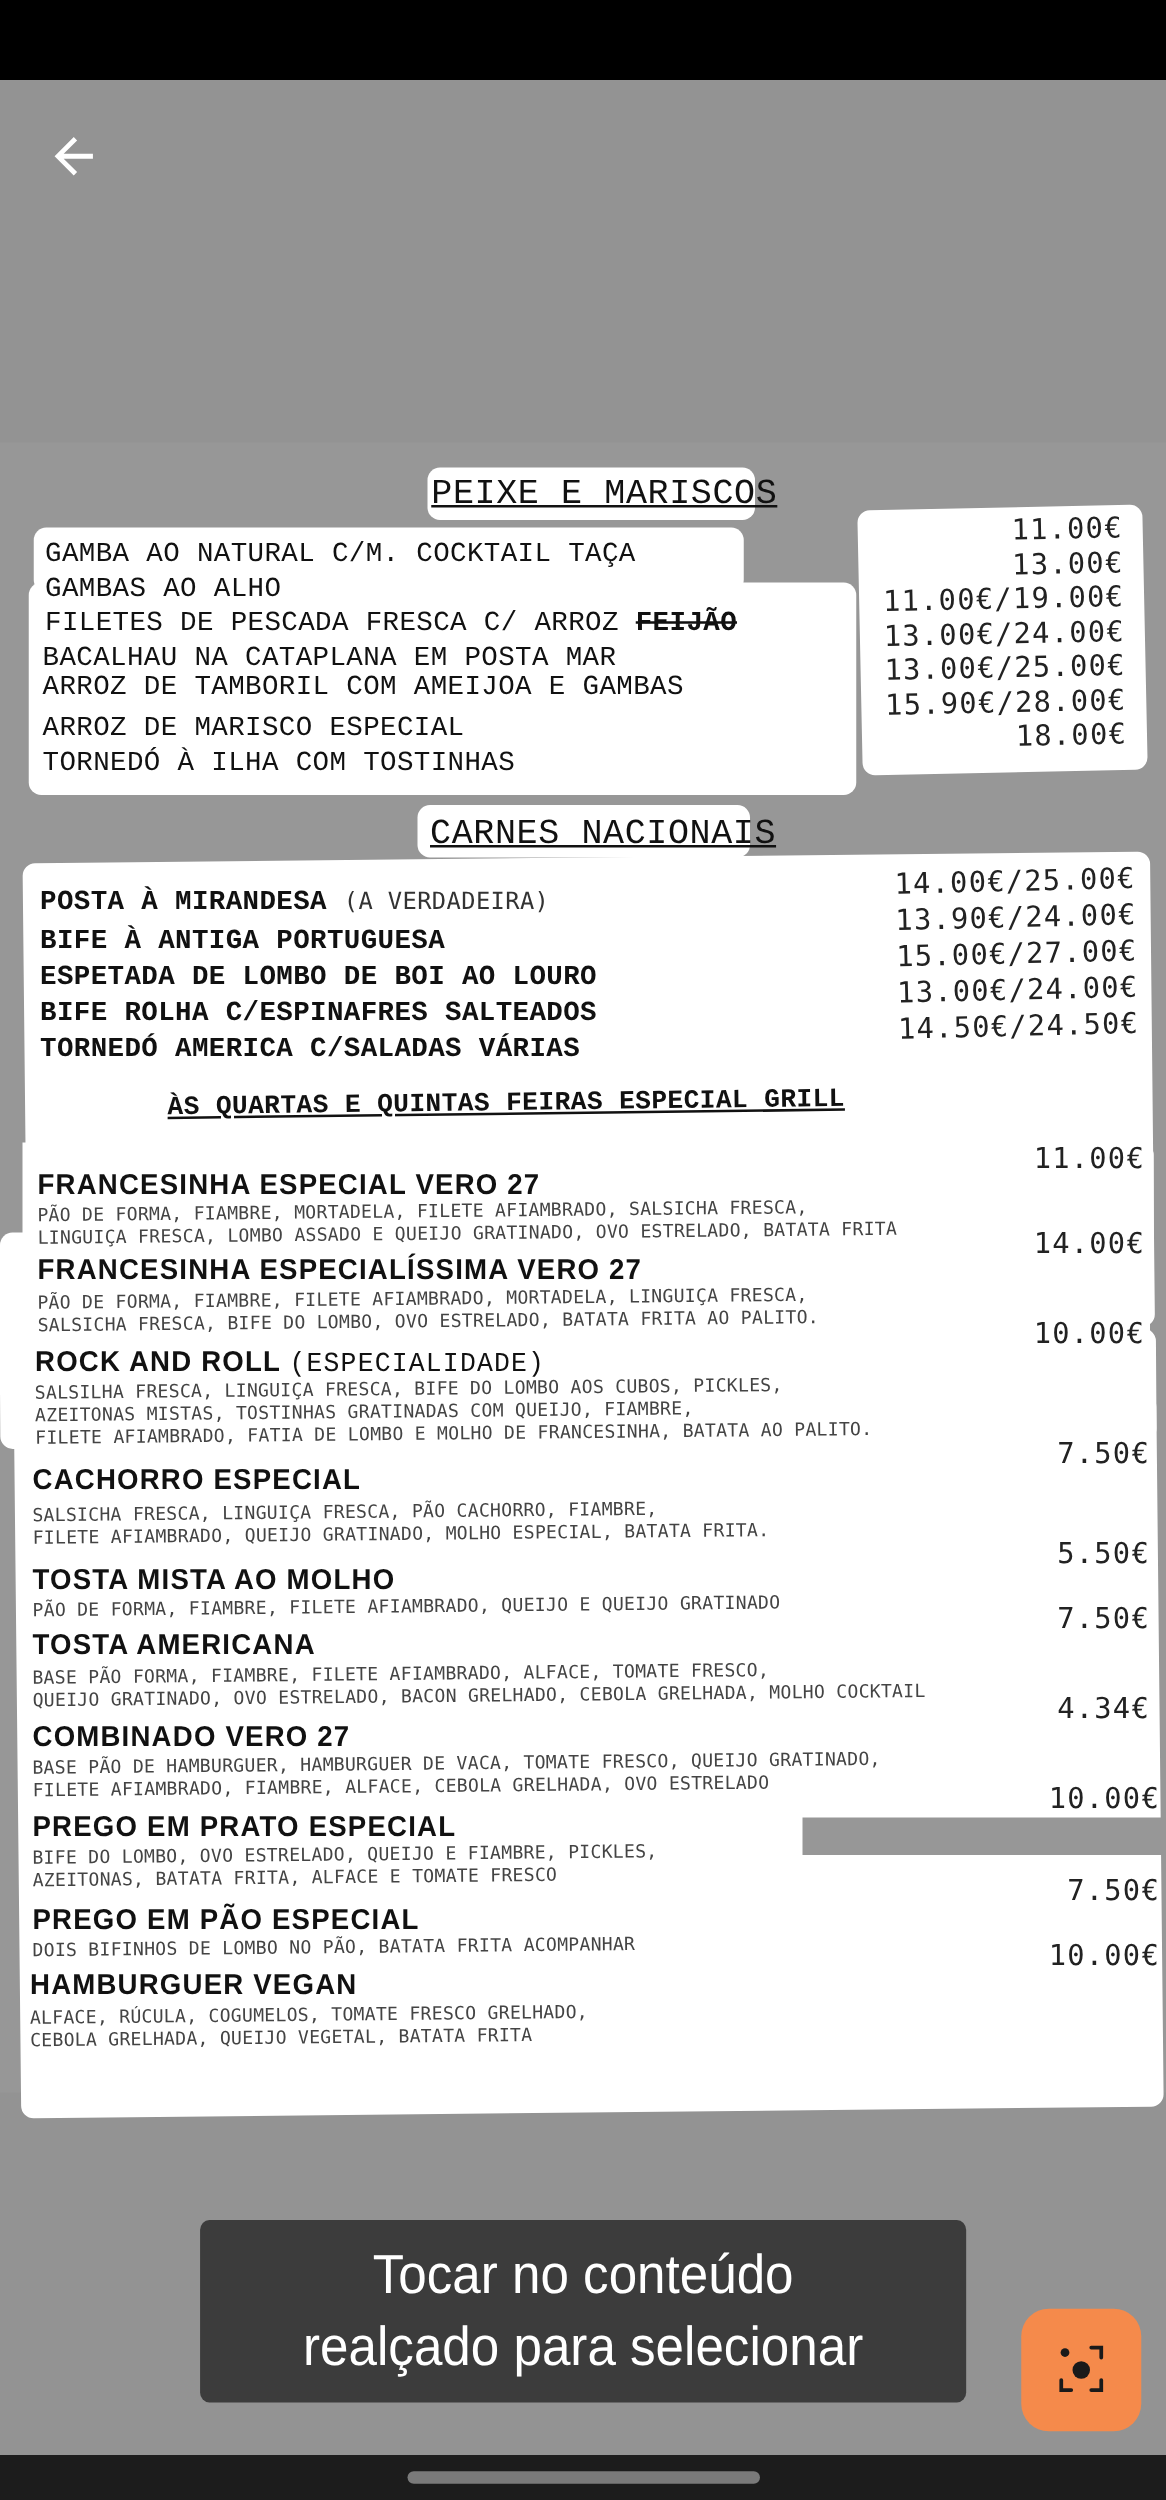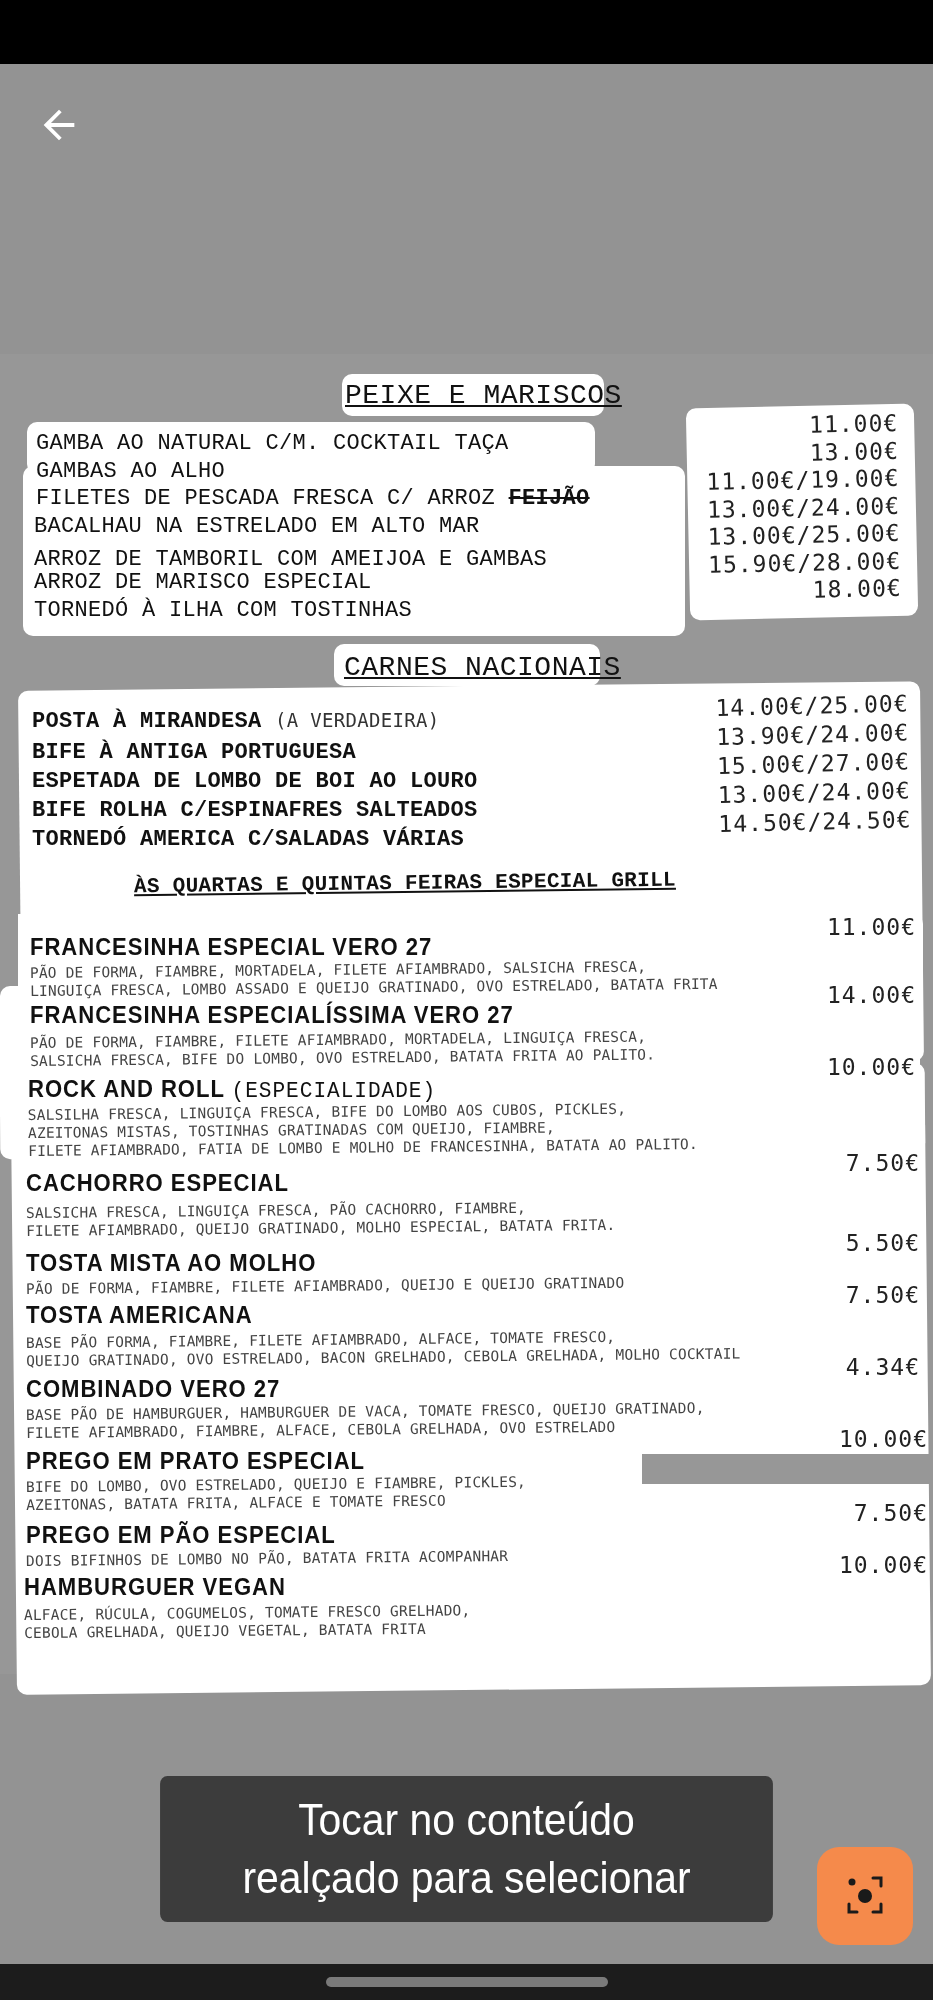--- a/index.html
+++ b/index.html
@@ -48,22 +48,22 @@
   <div class="hl" style="left:27px;top:68px;width:568px;height:52px;"></div>
   <div class="hl" style="left:23px;top:112px;width:662px;height:170px;"></div>
   <div class="hl" style="left:688px;top:52px;width:228px;height:212px;transform:rotate(-1.2deg);"></div>
 
   <div class="txt itemr" style="left:36px;top:77px;">GAMBA AO NATURAL C/M. COCKTAIL TAÇA</div>
   <div class="txt itemr" style="left:36px;top:105px;">GAMBAS AO ALHO</div>
   <div class="txt itemr" style="left:36px;top:116px;margin-top:16px;">
     <span>FILETES DE PESCADA FRESCA C/ ARROZ</span>
     <span style="text-decoration:line-through;font-weight:bold;">FEIJÃO</span>
   </div>
-  <div class="txt itemr" style="left:34px;top:160px;">BACALHAU NA ESTRELADO EM ALTO MAR</div>
-  <div class="txt itemr" style="left:34px;top:193px;text-align:center;">ARROZ DE TAMBORIL COM AMEIJOA E GAMBAS</div>
+  <div class="txt itemr" style="left:34px;top:160px;">BACALHAU NA CATAPLANA EM POSTA MAR</div>
+  <div class="txt itemr" style="left:34px;top:183px;text-align:center;">ARROZ DE TAMBORIL COM AMEIJOA E GAMBAS</div>
   <div class="txt itemr" style="left:34px;top:216px;">ARROZ DE MARISCO ESPECIAL</div>
   <div class="txt itemr" style="left:34px;top:244px;">TORNEDÓ À ILHA COM TOSTINHAS</div>
 
   <div style="position:absolute;left:690px;top:58px;width:210px;transform:rotate(-1.2deg);">
     <div class="price">11.00€</div>
     <div class="price">13.00€</div>
     <div class="price">11.00€/19.00€</div>
     <div class="price">13.00€/24.00€</div>
     <div class="price">13.00€/25.00€</div>
     <div class="price">15.90€/28.00€</div>

